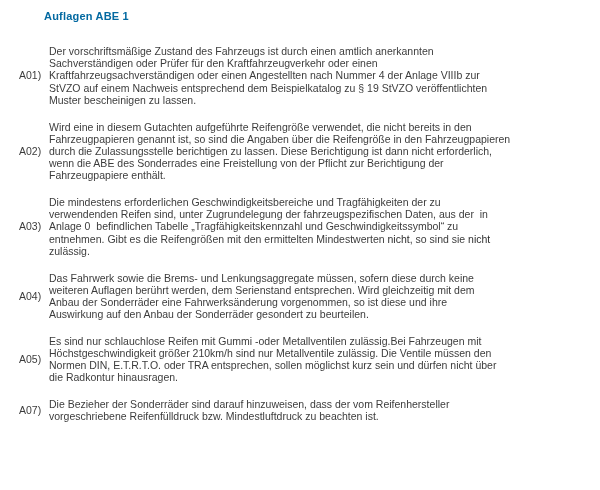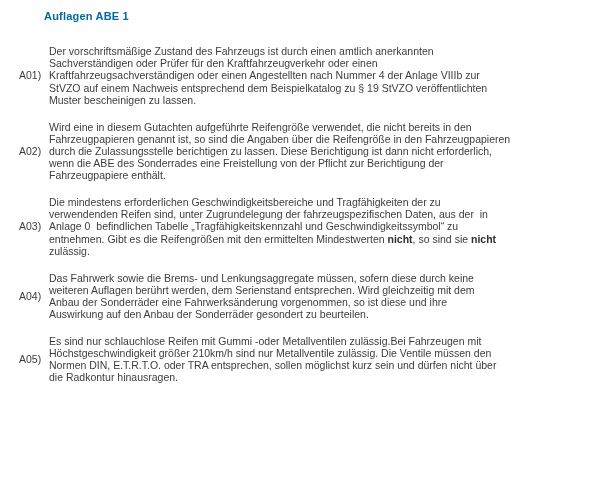--- a/index.html
+++ b/index.html
@@ -41,21 +41,21 @@
     color: #3c3c3c;
   }
   .para .label {
     flex: none;
     width: 30px;
   }
   .para .text {
     white-space: nowrap;
   }
   .para .text b {
-    font-weight: 700;
+    font-weight: 400;
     color: #2e2e2e;
   }
 </style>
 </head>
 <body>
 
 <div class="page">
   <h1 class="doc-title">Auflagen ABE 1</h1>
   <div class="auflagen-list">
   <div class="para">
@@ -77,14 +77,18 @@
     <span class="label">A04)</span>
     <div class="text">Das Fahrwerk sowie die Brems- und Lenkungsaggregate müssen, sofern diese durch keine<br>weiteren Auflagen berührt werden, dem Serienstand entsprechen. Wird gleichzeitig mit dem<br>Anbau der Sonderräder eine Fahrwerksänderung vorgenommen, so ist diese und ihre<br>Auswirkung auf den Anbau der Sonderräder gesondert zu beurteilen.</div>
   </div>
 
   <div class="para">
     <span class="label">A05)</span>
     <div class="text">Es sind nur schlauchlose Reifen mit Gummi -oder Metallventilen zulässig.Bei Fahrzeugen mit<br>Höchstgeschwindigkeit größer 210km/h sind nur Metallventile zulässig. Die Ventile müssen den<br>Normen DIN, E.T.R.T.O. oder TRA entsprechen, sollen möglichst kurz sein und dürfen nicht über<br>die Radkontur hinausragen.</div>
   </div>
 
 
+  <div class="para">
+    <span class="label">A07)</span>
+    <div class="text">Die Bezieher der Sonderräder sind darauf hinzuweisen, dass der vom Reifenhersteller<br>vorgeschriebene Reifenfülldruck bzw. Mindestluftdruck zu beachten ist.</div>
+  </div>
 </div>
 </div>
 
 </body></html>

